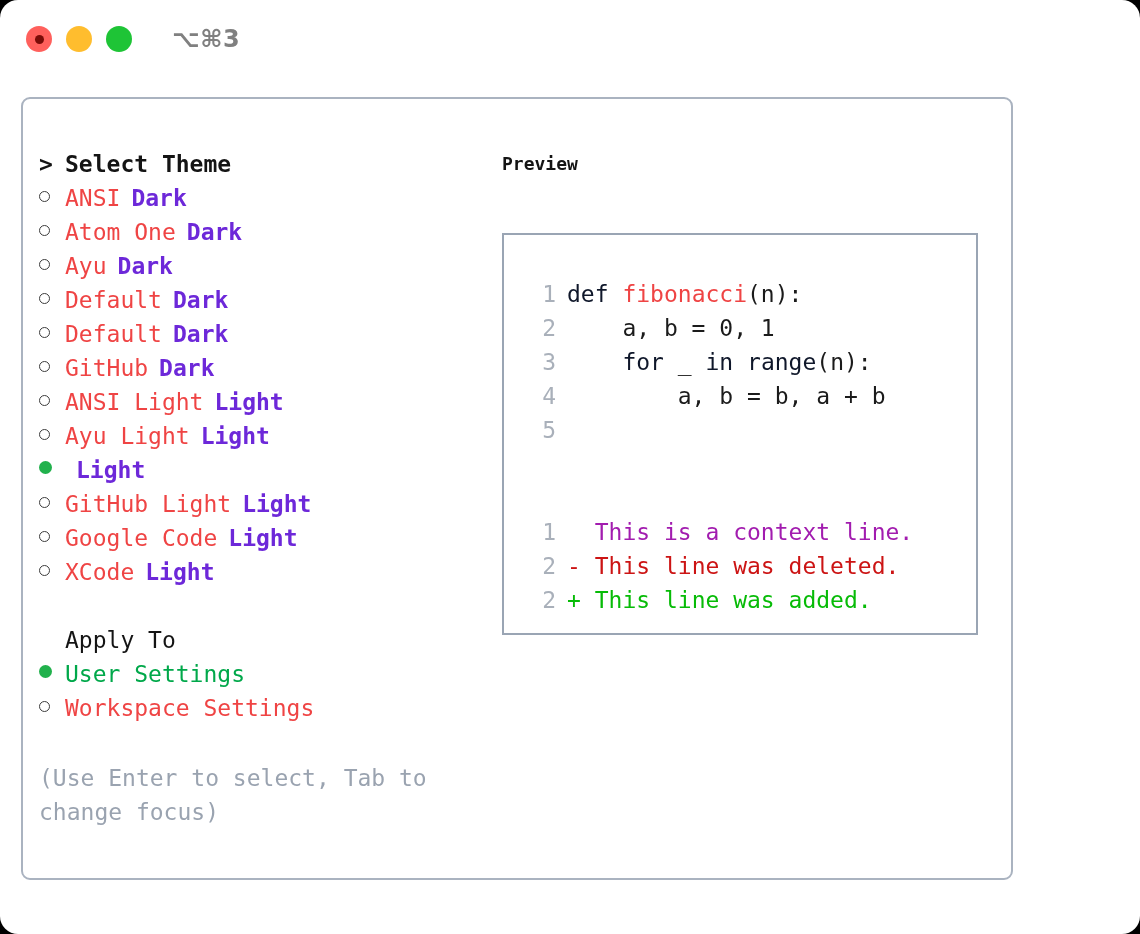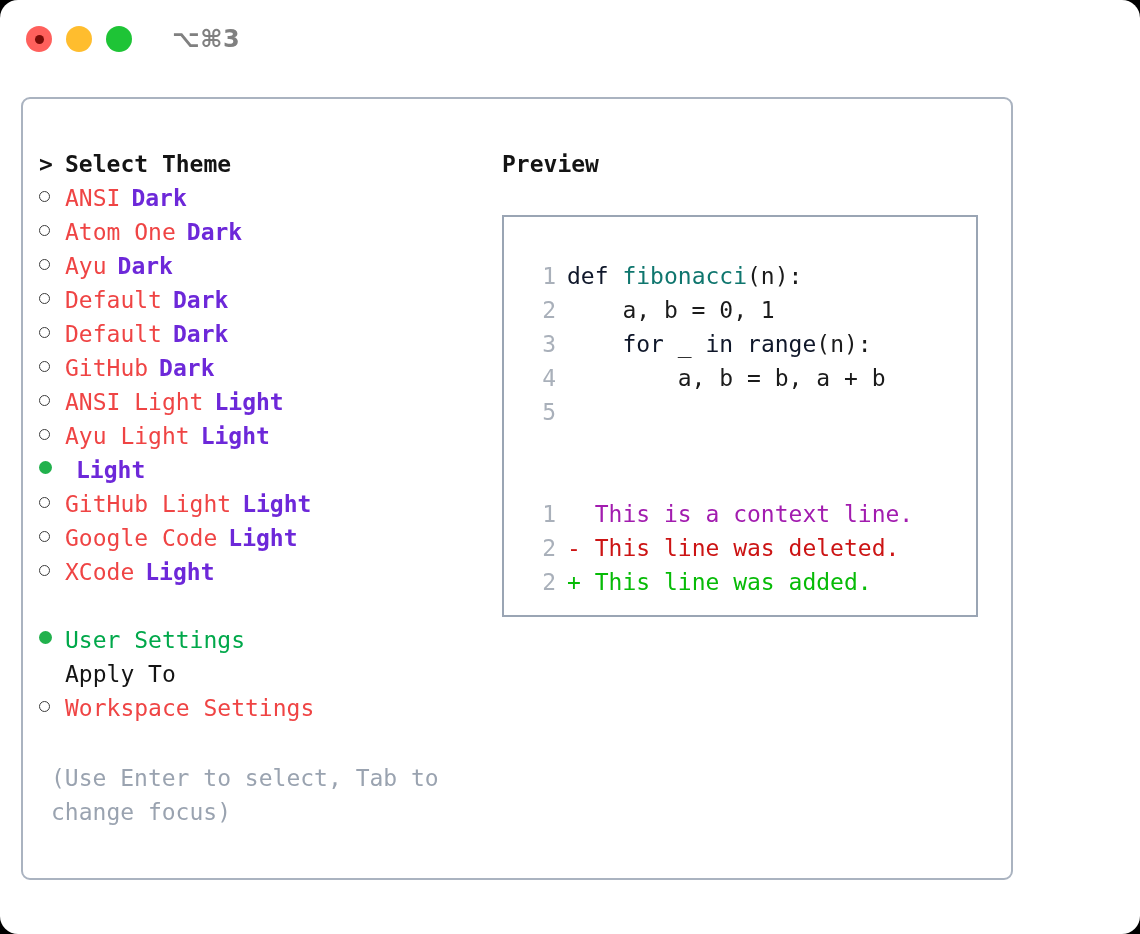--- a/index.html
+++ b/index.html
@@ -116,39 +116,39 @@
   .subheading { color: #141414; }
   .tag {
     color: #6d28d9;
     margin-left: 11px;
     font-weight: bold;
   }
   .spacer-row { height: 34px; }
 
   #hint {
     position: absolute;
-    left: 28px; top: 662px;
+    left: 16px; top: 662px;
     width: 410px;
     font-size: 23px;
     line-height: 34px;
     color: #9aa3b0;
   }
 
   
   #right-col {
     position: absolute;
     left: 479px; top: 48px;
     width: 490px;
   }
   #preview-title {
-    font-size: 23px;
+    font-size: 18px;
     font-weight: bold;
     color: #141414;
     line-height: 34px;
-    margin-bottom: 34px;
+    margin-bottom: 52px;
   }
   #preview-box {
     border: 2px solid #9aa5b4;
     width: 476px;
     height: 402px;
     padding: 42px 0 0 18px;
     background: #ffffff;
   }
   .code-line {
     display: flex;
@@ -159,21 +159,21 @@
   }
   .lineno {
     width: 34px;
     flex: 0 0 34px;
     text-align: right;
     color: #a9b0ba;
     margin-right: 11px;
   }
   .code-text { color: #1b1b1b; }
   .tok-kw   { color: #0f172a; }
-  .tok-fn   { color: #0f766e; }
+  .tok-fn   { color: #ef4444; }
   .tok-plain{ color: #1b1b1b; }
   .blank-line { height: 34px; }
   .diff-ctx { color: #a21caf; }
   .diff-del { color: #cc1414; }
   .diff-add { color: #07bb07; }
 </style>
 </head>
 <body>
 
 <div id="window">
@@ -276,28 +276,28 @@
         <span class="marker">
             <span class="bullet-empty"></span>
           </span>
         <span class="label">XCode</span>
         <span class="tag">Light</span>
       </div>
 
       <div class="spacer-row"></div>
 
       <div class="row">
-        <span class="marker">
-            <span class="bullet-filled"></span>
-          </span>
-        <span class="label selected">User Settings</span>
-      </div>
-      <div class="row">
         <span class="marker"></span>
         <span class="subheading">Apply To</span>
+      </div>
+      <div class="row">
+        <span class="marker">
+            <span class="bullet-filled"></span>
+          </span>
+        <span class="label selected">User Settings</span>
       </div>
       <div class="row">
         <span class="marker">
             <span class="bullet-empty"></span>
           </span>
         <span class="label">Workspace Settings</span>
       </div>
     </div>
 
     <div id="hint">(Use Enter to select, Tab to change focus)</div>

